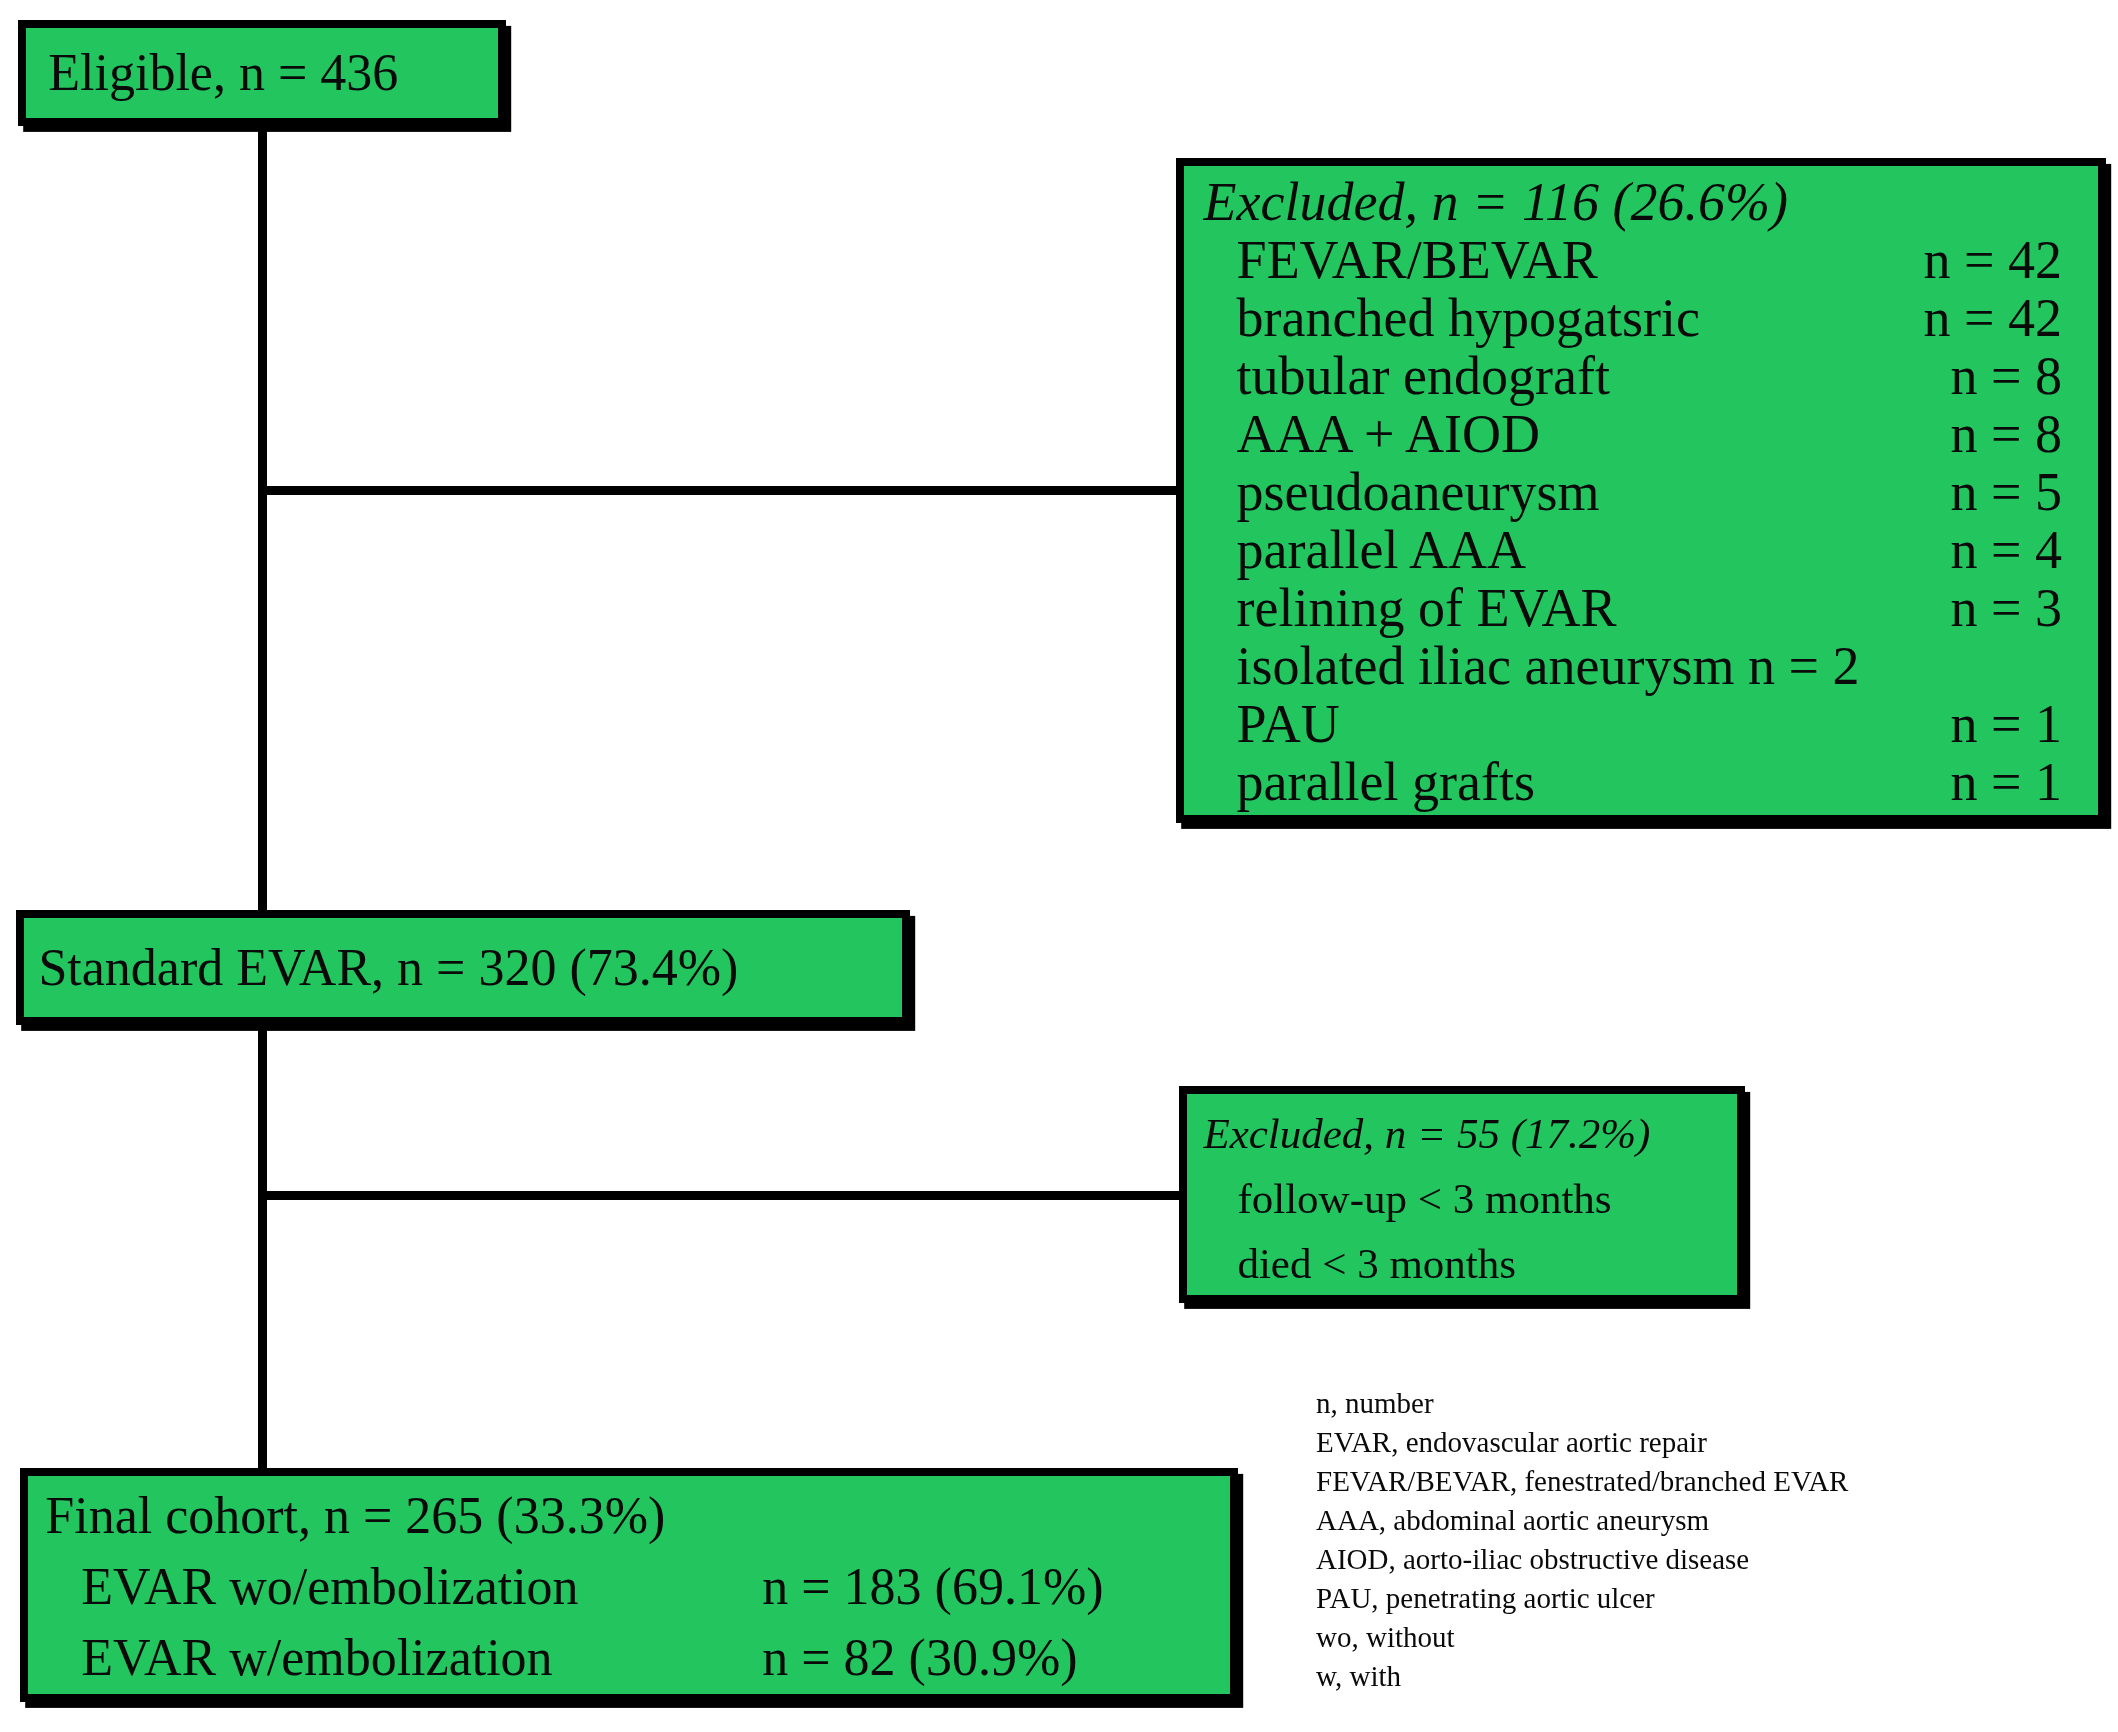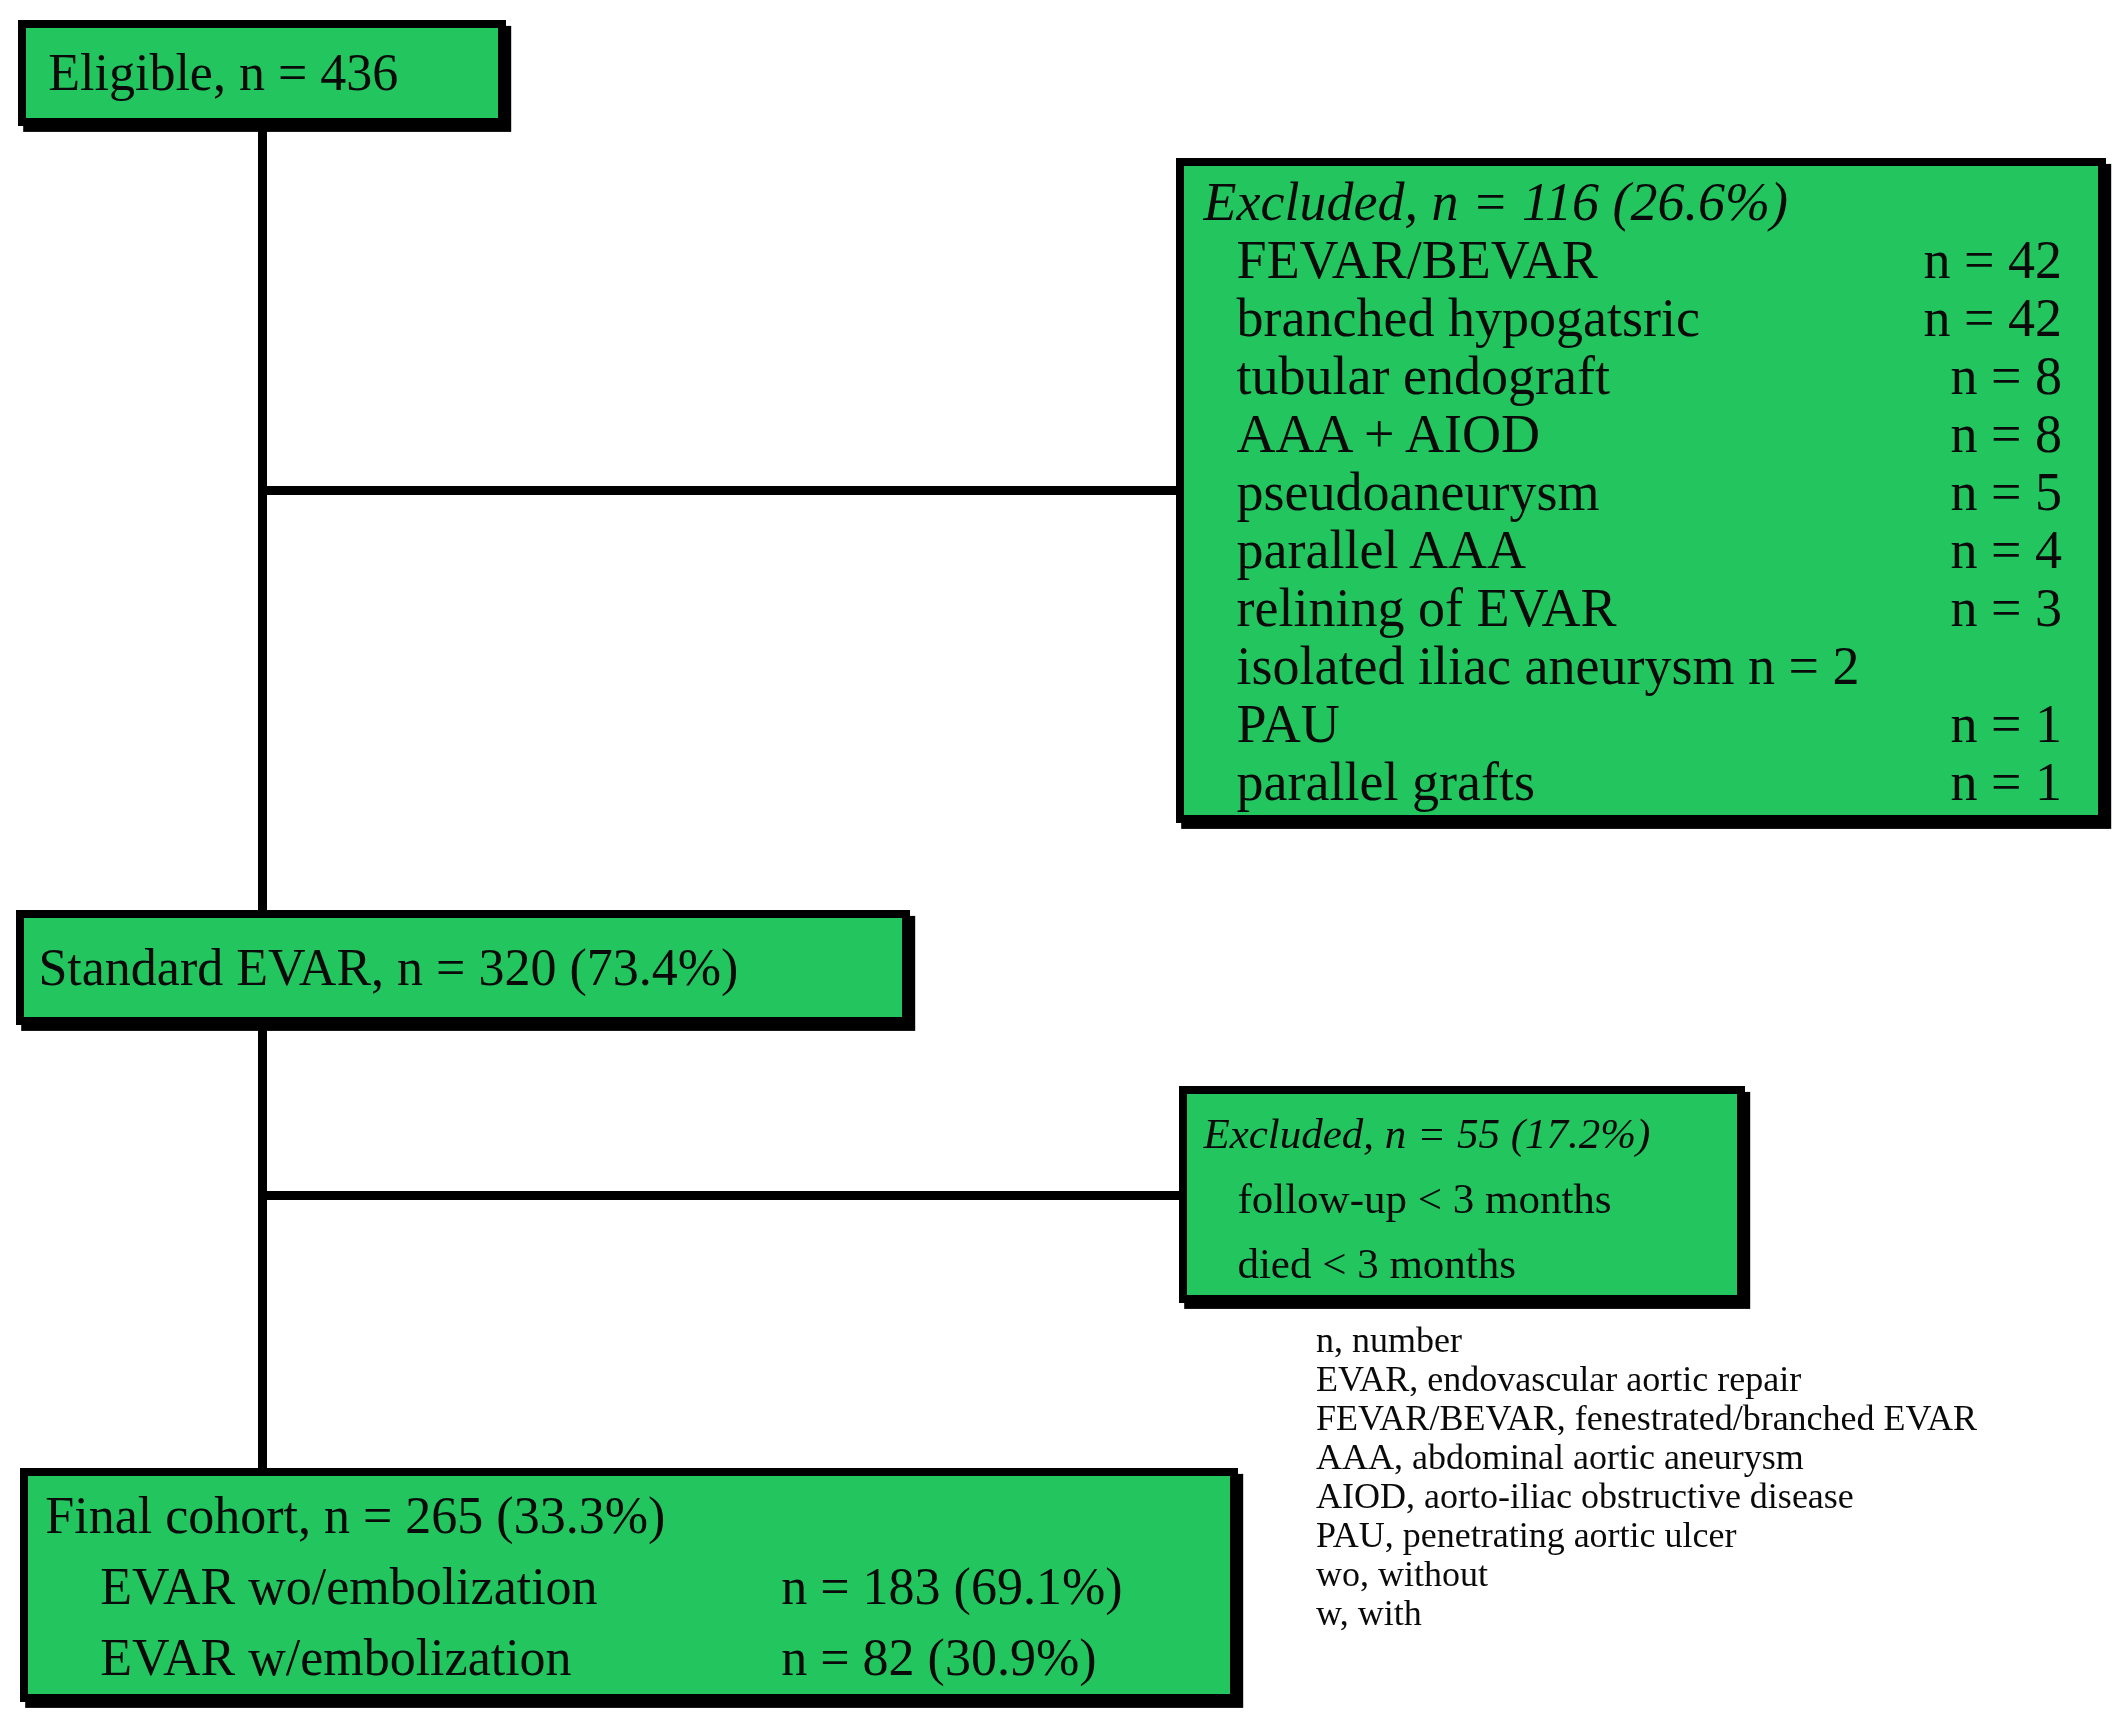--- a/index.html
+++ b/index.html
@@ -28,29 +28,29 @@
   #box-excluded1 .ex-row{display:flex;justify-content:space-between;line-height:58px;margin-left:33px;}
   
   #box-standard{left:16.4px;top:910px;width:894px;height:115px;display:flex;align-items:center;padding-left:14px;font-size:52px;}
   
   #box-excluded2{left:1179px;top:1086px;width:566px;height:217px;padding:6.5px 0 0 16.4px;font-size:43px;}
   #box-excluded2 .ex-title{line-height:65px;font-style:italic;}
   #box-excluded2 .ex-item{line-height:65px;margin-left:34px;}
   
   #box-final{left:19.6px;top:1468px;width:1218px;height:234px;padding:3.9px 0 0 17.7px;font-size:52px;}
   #box-final .fc-title{line-height:71px;}
-  #box-final .fc-row{display:flex;line-height:71px;margin-left:55px;}
+  #box-final .fc-row{display:flex;line-height:71px;margin-left:36px;}
   #box-final .fc-label{width:681px;}
   
   #trunk-1{left:258px;top:126px;width:8.5px;height:785px;}
   #branch-1{left:262px;top:486px;width:914px;height:8.5px;}
   #trunk-2{left:258px;top:1025px;width:8.5px;height:443px;}
   #branch-2{left:262px;top:1191px;width:917px;height:8.5px;}
   
-  #legend{position:absolute;left:1316px;top:1321px;font-size:36px;line-height:39px;}
+  #legend{position:absolute;left:1316px;top:1384px;font-size:29px;line-height:39px;}
 </style>
 </head>
 <body>
 
 <div class="canvas">
 
   <div class="connector" id="trunk-1"></div>
   <div class="connector" id="branch-1"></div>
   <div class="connector" id="trunk-2"></div>
   <div class="connector" id="branch-2"></div>

